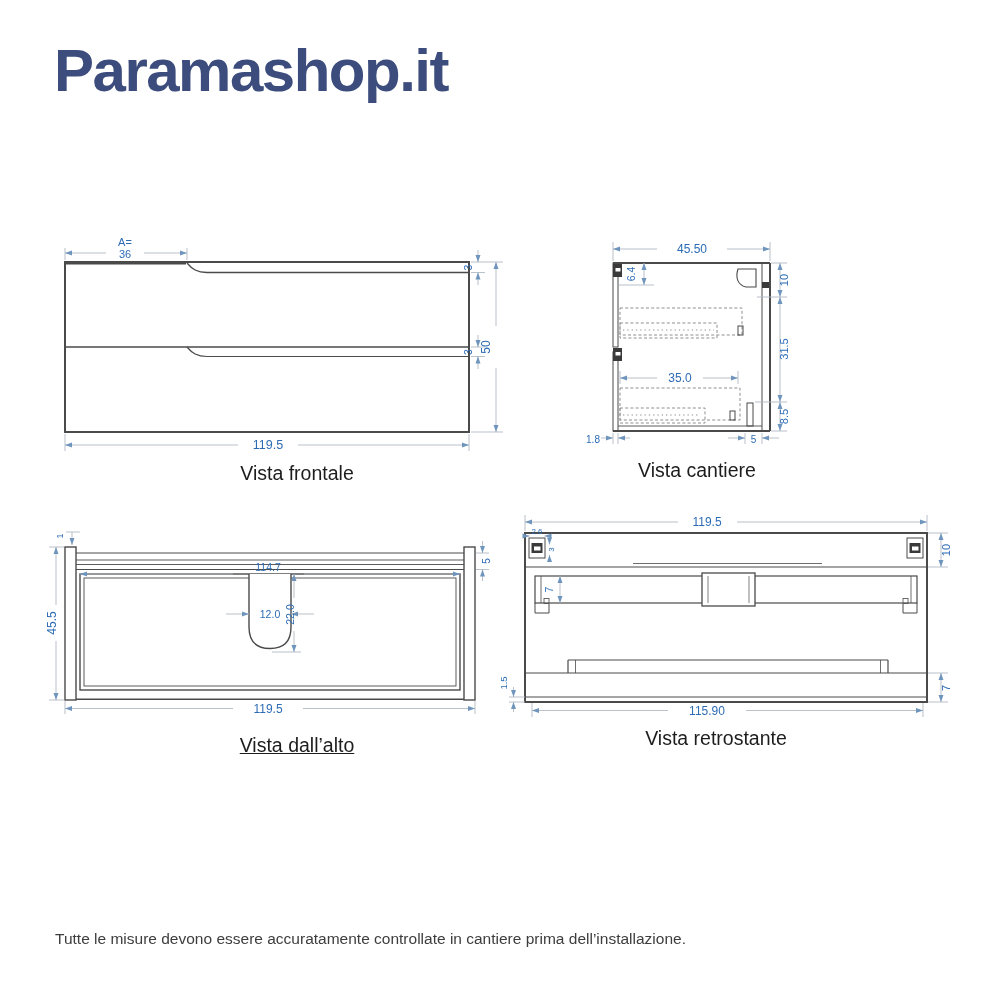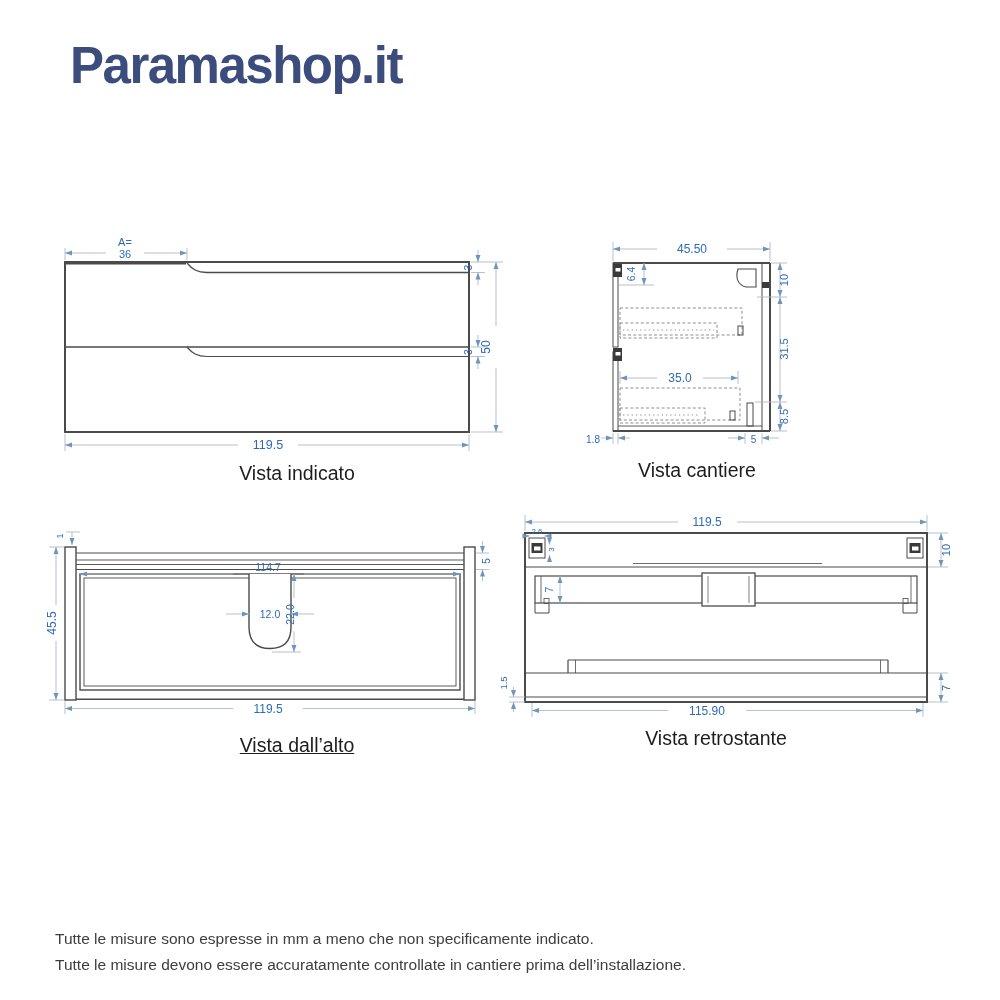--- a/index.html
+++ b/index.html
@@ -2,22 +2,22 @@
 <html><head>
 <meta charset="utf-8">
 <style>
   html,body { margin:0; padding:0; }
   body {
     width:1000px; height:1000px; position:relative; background:#ffffff;
     font-family:"Liberation Sans", sans-serif; overflow:hidden;
   }
   .abs { position:absolute; }
   #logo {
-    left:54px; top:36px; font-size:51px; font-weight:bold;
-    color:#3c4d7d; letter-spacing:-1.5px;margin-left:16px;
+    left:54px; top:36px; font-size:60px; font-weight:bold;
+    color:#3c4d7d; letter-spacing:-1.5px;
   }
   .caption { font-size:19.5px; color:#1d1d1d; text-align:center; width:400px; }
   #footer { left:55px; top:926px; font-size:15.5px; color:#3d3d3d; line-height:25.5px; }
   svg { position:absolute; overflow:visible; }
   svg text { font-family:"Liberation Sans", sans-serif; fill:#2d6cb5; }
   .ln  { stroke:#4a4a4a; fill:none; }
   .lnF { fill:#3a3a3a; stroke:none; }
   .wh  { fill:#ffffff; stroke:none; }
   .dash{ stroke:#8f8f8f; stroke-dasharray:3 2.2; fill:none; stroke-width:1; }
   .dot { stroke:#8f8f8f; stroke-dasharray:1.3 3; fill:none; stroke-width:1; }
@@ -68,21 +68,21 @@
       <path class="dim" d="M438,60 V47.5" marker-end="url(#fE)"></path>
     <text transform="rotate(-90 432 42.5)" x="432" y="42.5" font-size="10.5" text-anchor="middle">3</text>
     <path class="dim" d="M438,110 V122" marker-end="url(#fE)"></path>
       <path class="dim" d="M438,144 V131.5" marker-end="url(#fE)"></path>
     <text transform="rotate(-90 432 127)" x="432" y="127" font-size="10.5" text-anchor="middle">3</text>
     <path class="dim" d="M456,37 V101" marker-start="url(#fS)"></path>
       <path class="dim" d="M456,143 V207" marker-end="url(#fE)"></path>
     <text transform="rotate(-90 450 122)" x="450" y="122" font-size="12" text-anchor="middle">50</text>
   </g>
 </svg>
-<div class="abs caption" style="left:97px; top:462px;">Vista indicato</div>
+<div class="abs caption" style="left:97px; top:462px;">Vista frontale</div>
 
 <svg class="abs" style="left:580px; top:225px;" width="420" height="250" viewBox="0 0 420 250">
   <defs>
     <marker id="lS" markerUnits="userSpaceOnUse" markerWidth="8" markerHeight="6" refX="0.5" refY="3" orient="auto">
       <path d="M7.5,0.5 L0.5,3 L7.5,5.5 Z" fill="#6f95bd"></path>
       </marker>
     <marker id="lE" markerUnits="userSpaceOnUse" markerWidth="8" markerHeight="6" refX="7.5" refY="3" orient="auto">
       <path d="M0.5,0.5 L7.5,3 L0.5,5.5 Z" fill="#6f95bd"></path>
       </marker>
   </defs>
@@ -287,15 +287,14 @@
     <line class="ext" x1="32" y1="203" x2="32" y2="217"></line>
       <line class="ext" x1="423" y1="203" x2="423" y2="217"></line>
     <path class="dim" d="M32,210.5 H168" marker-start="url(#rS)"></path>
       <path class="dim" d="M246,210.5 H423" marker-end="url(#rE)"></path>
     <text x="207" y="214.5" font-size="12" text-anchor="middle">115.90</text>
   </g>
 </svg>
 <div class="abs caption" style="left:516px; top:727px;text-align:center;">Vista retrostante</div>
 
 <div id="footer" class="abs">
-  <div>Tutte le misure sono espresse in mm a meno che non specificamente indicato.</div>
   <div>Tutte le misure devono essere accuratamente controllate in cantiere prima dell’installazione.</div>
 </div>
 
 </body></html>

